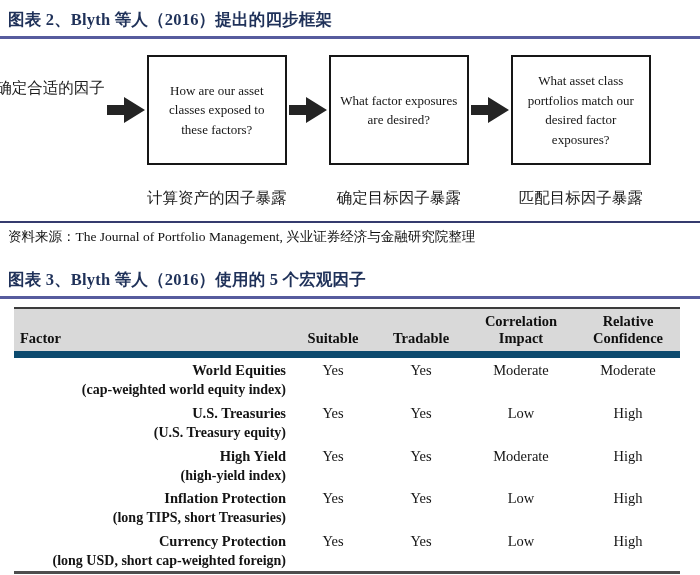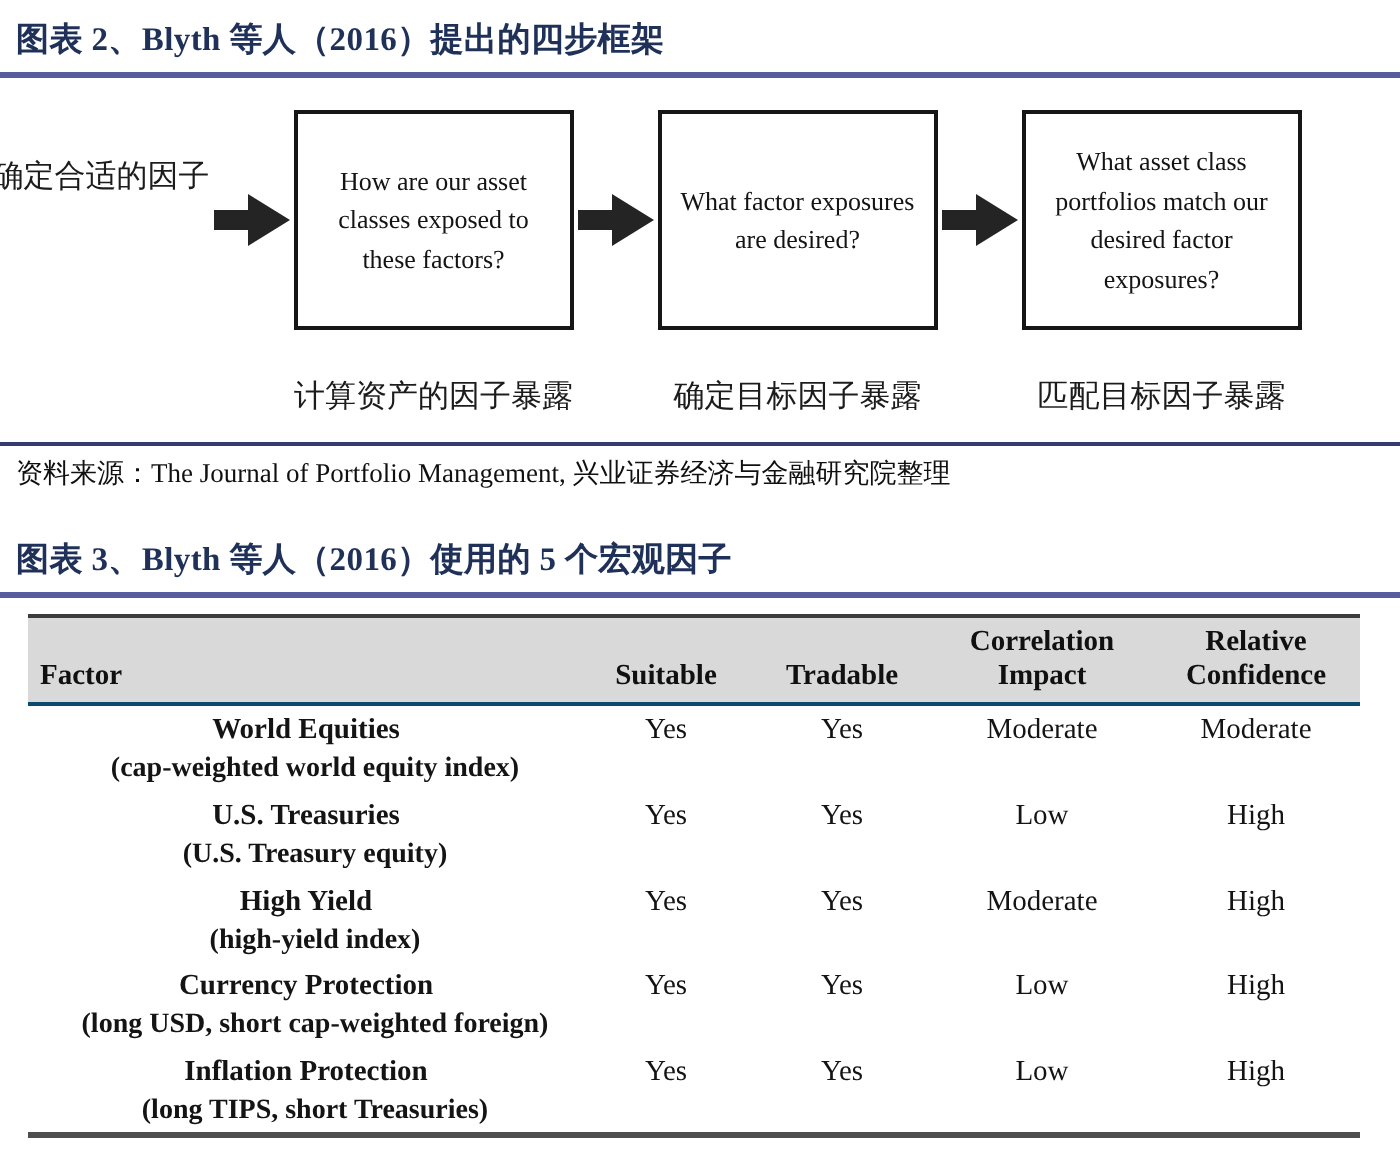--- a/index.html
+++ b/index.html
@@ -40,25 +40,25 @@
   
   table.factors {
     margin:8px 0 0 14px; width:666px; border-collapse:collapse;
     border-top:2px solid #3c3c3c; border-bottom:3px solid #4e4e4e;
     table-layout:fixed;
   }
   table.factors thead tr { background:#d9d9d9; }
   table.factors thead th {
     font-weight:bold; font-size:14.5px; color:#101010;
     padding:4px 6px 5px 6px; vertical-align:bottom; line-height:1.15;
-    border-bottom:2px solid #0c4a6e; text-align:center;
+    border-bottom:7px solid #0c4a6e; text-align:center;
   }
   table.factors thead th.col-factor { text-align:left; padding-left:6px; }
   table.factors td { vertical-align:top; font-size:14.5px; padding:3px 4px 2px 4px; text-align:center; line-height:1.25; }
-  table.factors td.cell-factor { text-align:center; padding-left:6px; }
+  table.factors td.cell-factor { text-align:right; padding-left:6px; }
   .factor-name { font-weight:bold; font-size:14.5px; }
   .factor-detail { font-weight:bold; font-size:14px; padding-left:9px; margin-top:2px; }
   .rule-above-src2 { margin-top:9px; }
 </style>
 </head>
 <body>
 
 <div class="page">
 
   <div class="fig-title">图表 2、Blyth 等人（2016）提出的四步框架</div>
@@ -156,32 +156,32 @@
           <div class="factor-name">High Yield</div>
           <div class="factor-detail">(high-yield index)</div>
         </td>
         <td>Yes</td>
         <td>Yes</td>
         <td>Moderate</td>
         <td>High</td>
       </tr>
       <tr>
         <td class="cell-factor">
-          <div class="factor-name">Currency Protection</div>
-          <div class="factor-detail">(long USD, short cap-weighted foreign)</div>
+          <div class="factor-name">Inflation Protection</div>
+          <div class="factor-detail">(long TIPS, short Treasuries)</div>
         </td>
         <td>Yes</td>
         <td>Yes</td>
         <td>Low</td>
         <td>High</td>
       </tr>
       <tr>
         <td class="cell-factor">
-          <div class="factor-name">Inflation Protection</div>
-          <div class="factor-detail">(long TIPS, short Treasuries)</div>
+          <div class="factor-name">Currency Protection</div>
+          <div class="factor-detail">(long USD, short cap-weighted foreign)</div>
         </td>
         <td>Yes</td>
         <td>Yes</td>
         <td>Low</td>
         <td>High</td>
       </tr>
     </tbody>
   </table>
 
   <div class="src-rule rule-above-src2"></div>

